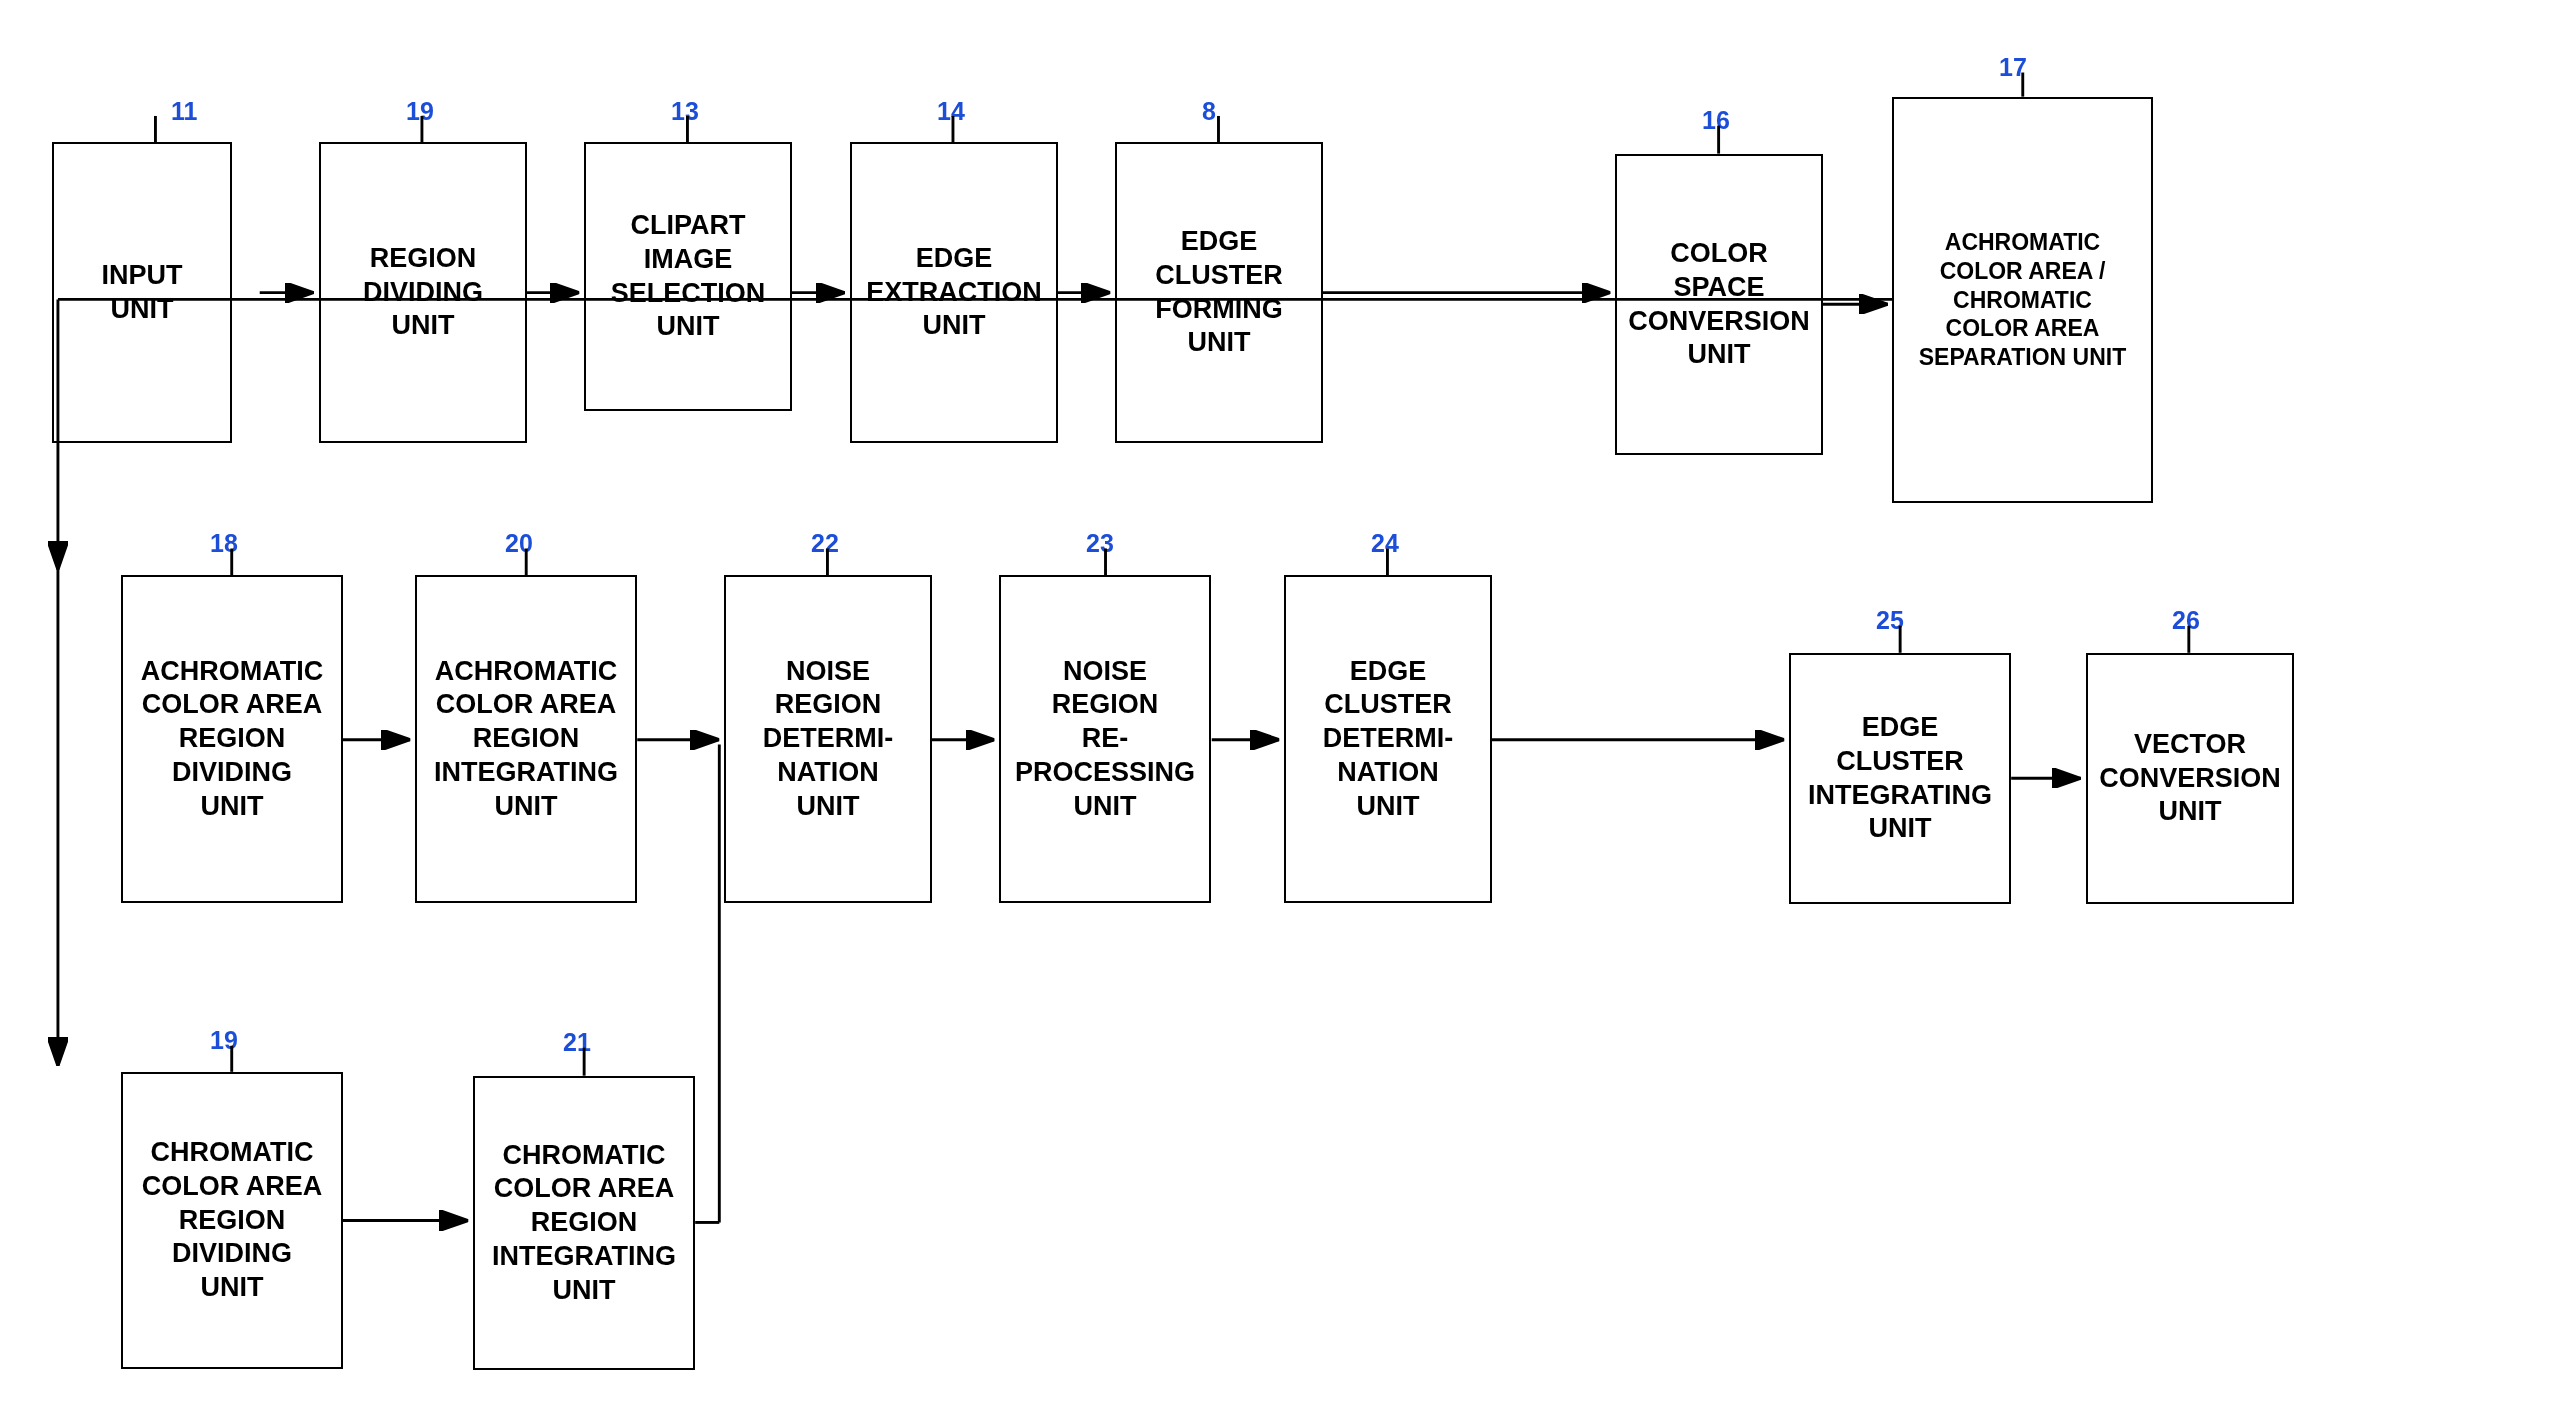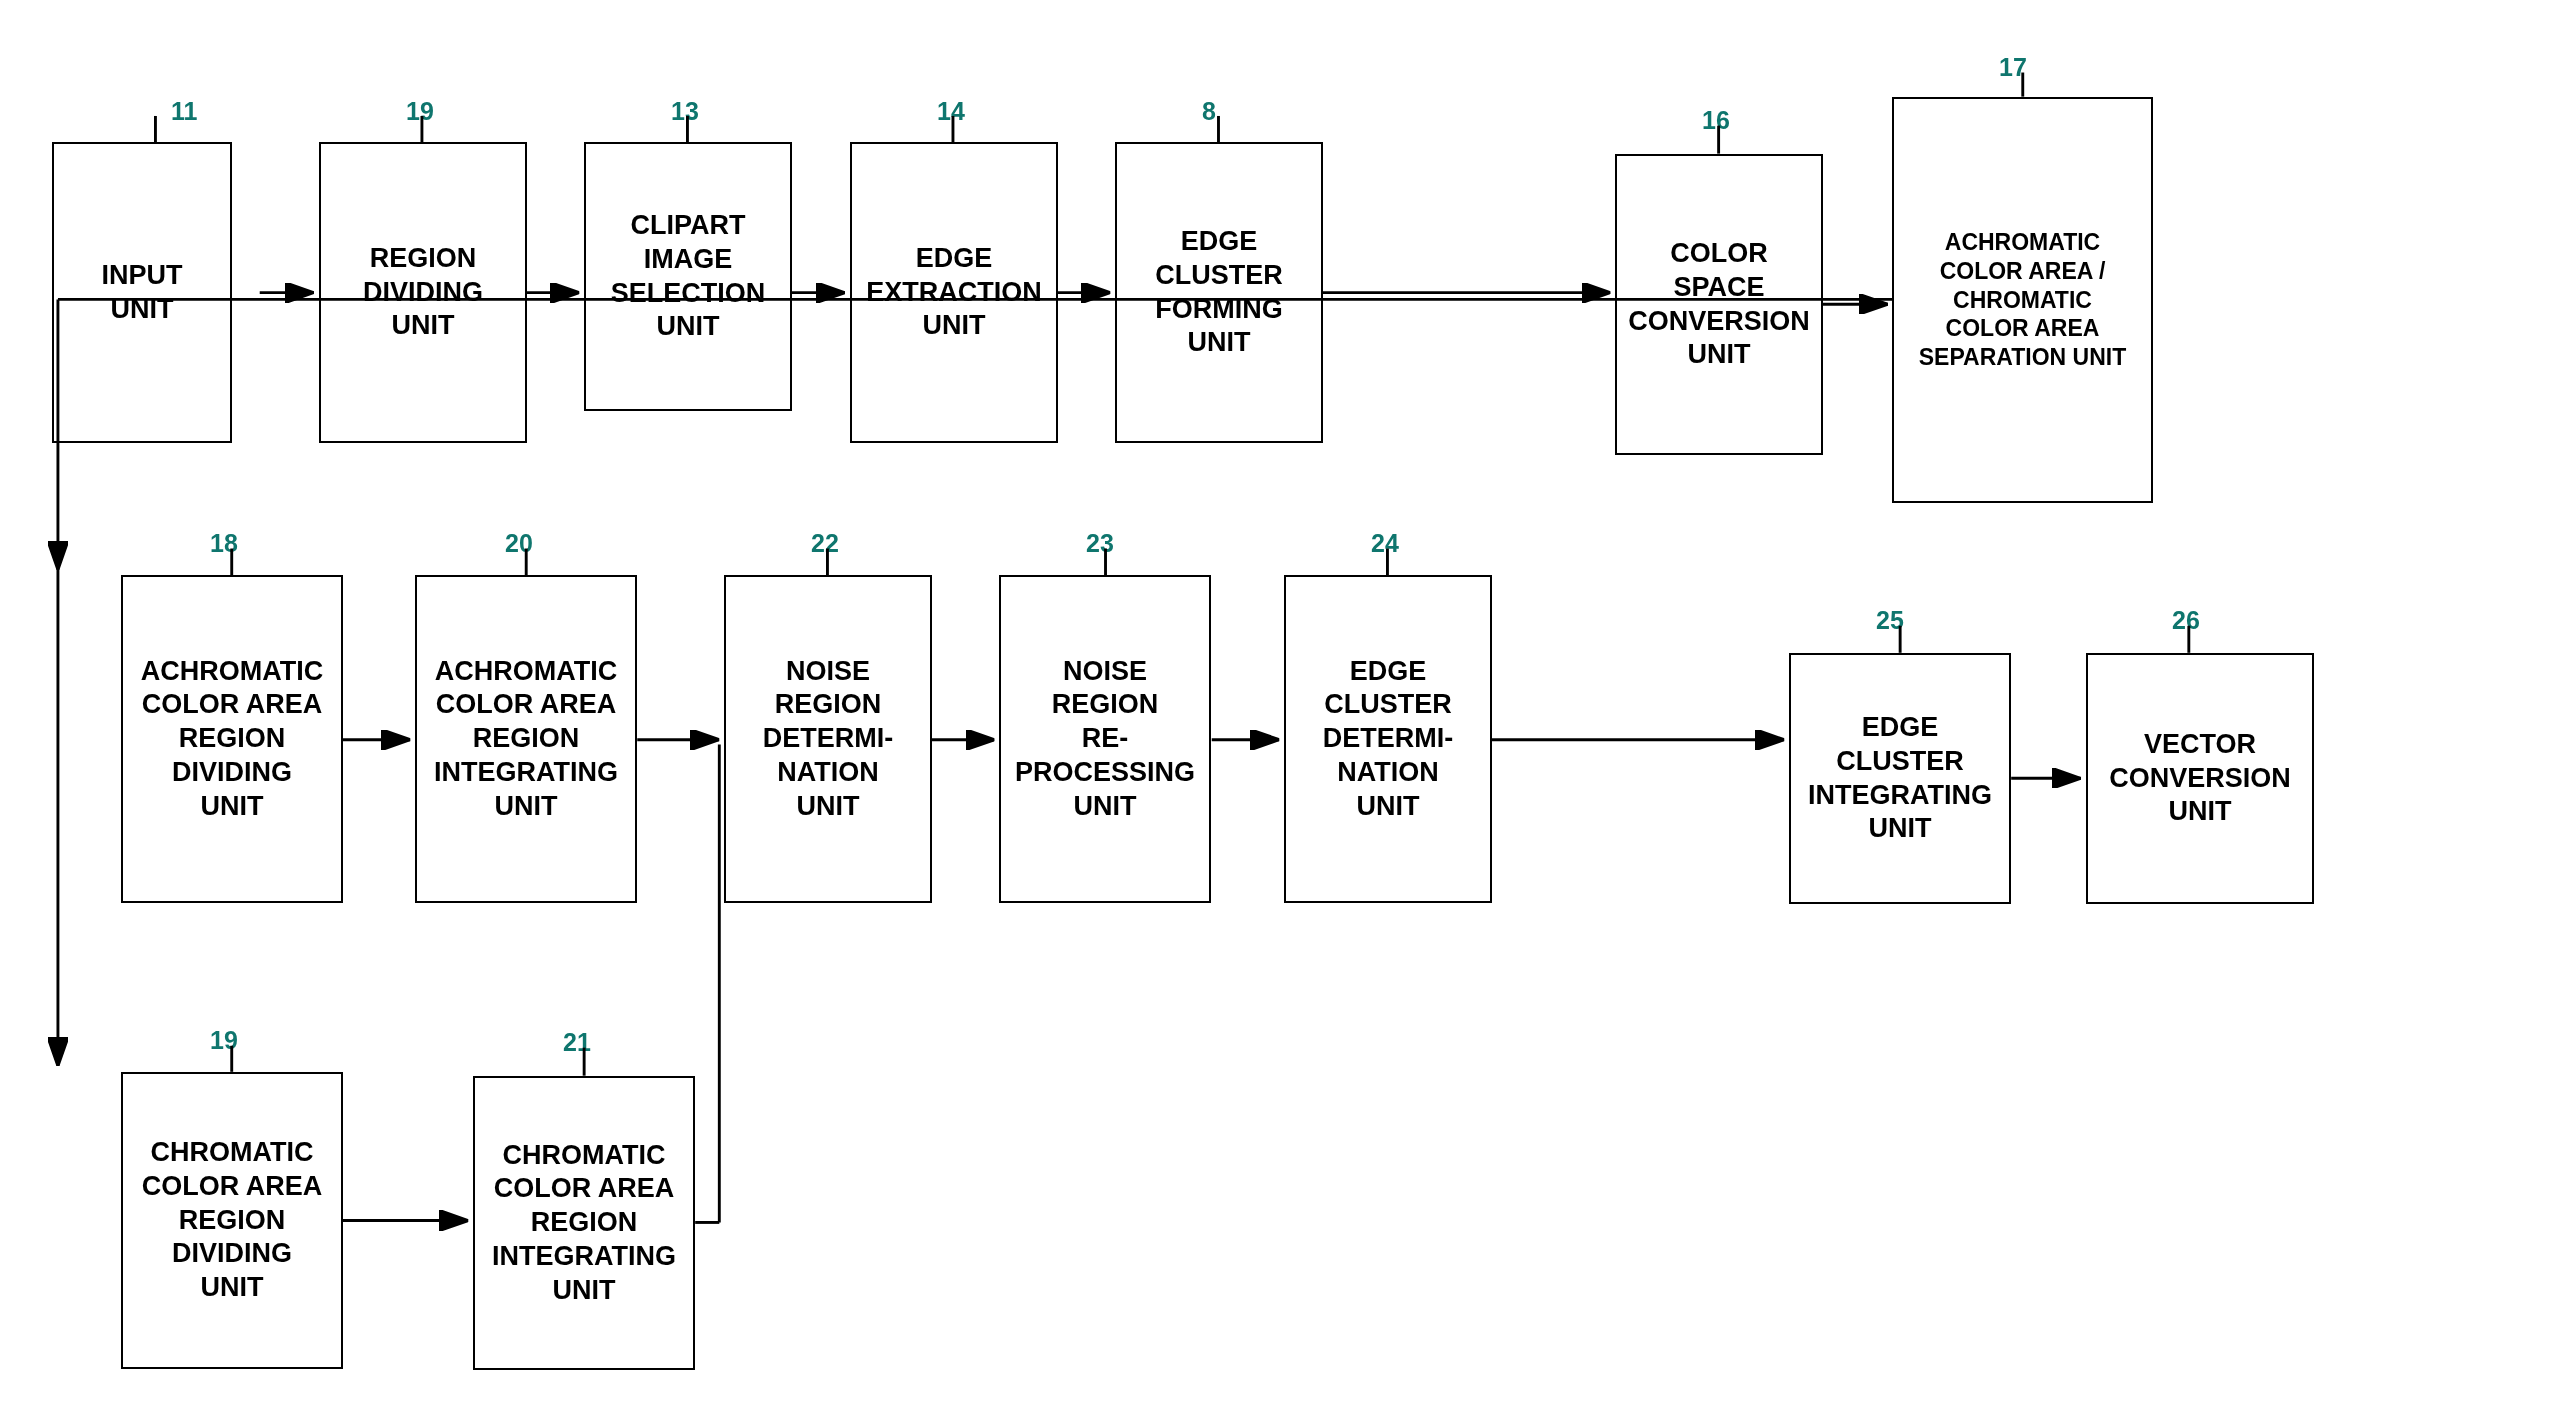--- a/index.html
+++ b/index.html
@@ -30,21 +30,21 @@
       font-size: 27px;
       font-weight: bold;
       line-height: 1.25;
       padding: 7.7px;
     }
 
     .label {
       position: absolute;
       font-size: 25px;
       font-weight: bold;
-      color: #0f766e;
+      color: #1d4ed8;
       text-align: center;
     }
 
     
     .arrows-svg {
       position: absolute;
       top: 0; left: 0;
       width: 2576px;
       height: 1406px;
       pointer-events: none;
@@ -107,21 +107,21 @@
   <div class="box" style="left:473px;top:1076px;width:222px;height:294px;">CHROMATIC<br>COLOR AREA<br>REGION<br>INTEGRATING<br>UNIT</div>
 
   <div class="box" style="left:724px;top:575px;width:208px;height:328px;">NOISE<br>REGION<br>DETERMI-<br>NATION<br>UNIT</div>
 
   <div class="box" style="left:999px;top:575px;width:212px;height:328px;">NOISE<br>REGION<br>RE-<br>PROCESSING<br>UNIT</div>
 
   <div class="box" style="left:1284px;top:575px;width:208px;height:328px;">EDGE<br>CLUSTER<br>DETERMI-<br>NATION<br>UNIT</div>
 
   <div class="box" style="left:1789px;top:653px;width:222px;height:251px;">EDGE<br>CLUSTER<br>INTEGRATING<br>UNIT</div>
 
-  <div class="box" style="left:2086px;top:653px;width:228px;height:251px;">VECTOR<br>CONVERSION<br>UNIT</div>
+  <div class="box" style="left:2086px;top:653px;width:208px;height:251px;">VECTOR<br>CONVERSION<br>UNIT</div>
 
   <svg class="arrows-svg" viewBox="0 0 2668 1456" width="2576" height="1406">
     <defs>
       <marker id="arrowhead" markerWidth="10" markerHeight="7" refX="10" refY="3.5" orient="auto">
         <polygon points="0 0, 10 3.5, 0 7" fill="#000"></polygon>
       </marker>
     </defs>
 
     <line x1="269" y1="303" x2="325" y2="303" marker-end="url(#arrowhead)"></line>
 

